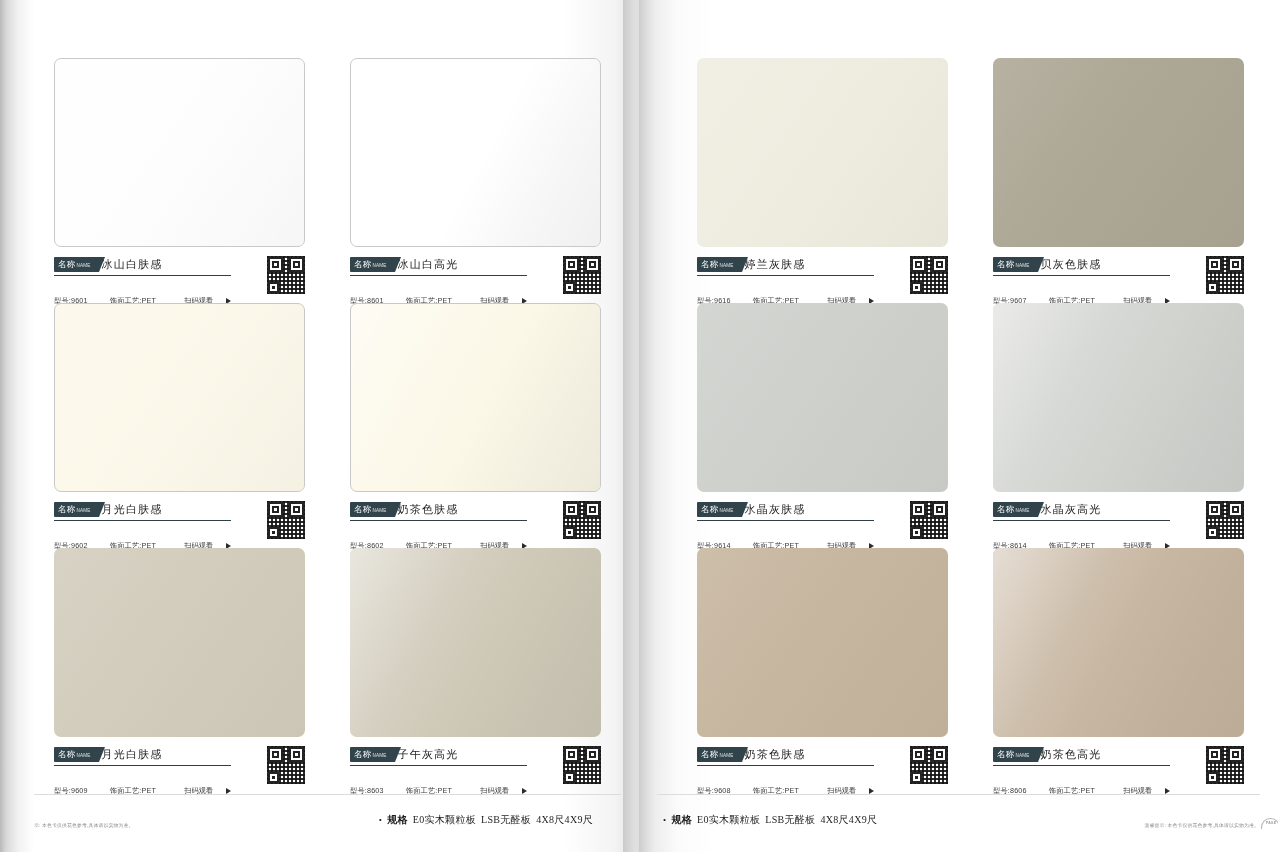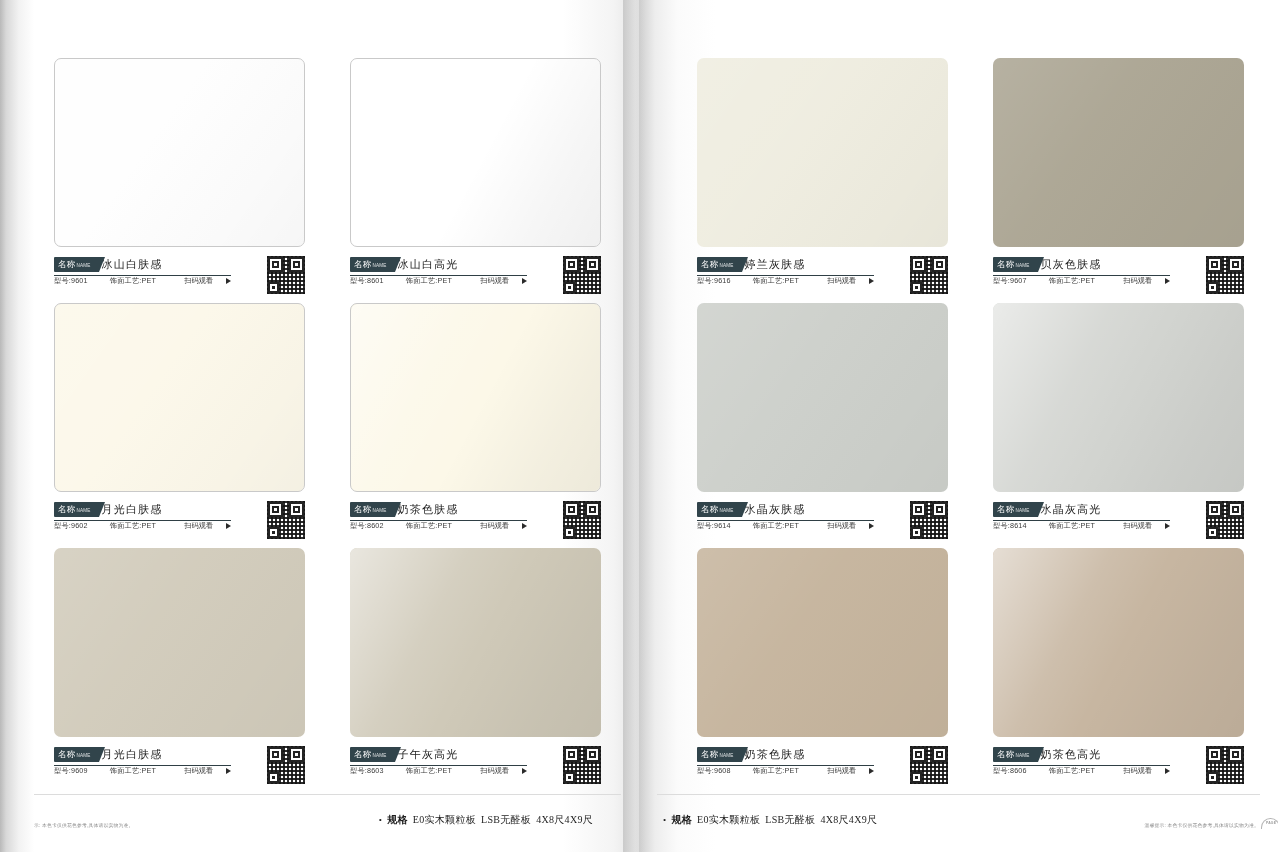--- a/index.html
+++ b/index.html
@@ -123,21 +123,21 @@
   }
   .rule {
     height: 1px;
     background: #2f3f45;
     width: 177px;
     margin-top: 2px;
   }
   .label-row2 {
     display: flex;
     align-items: center;
-    margin-top: 0;
+    margin-top: 20px;
     width: 177px;
   }
   .model, .craft {
     font-size: 7.2px;
     color: #3a3a3a;
     letter-spacing: .2px;
     white-space: nowrap;
   }
   .craft { margin-left: 22px; }
   .scan {

